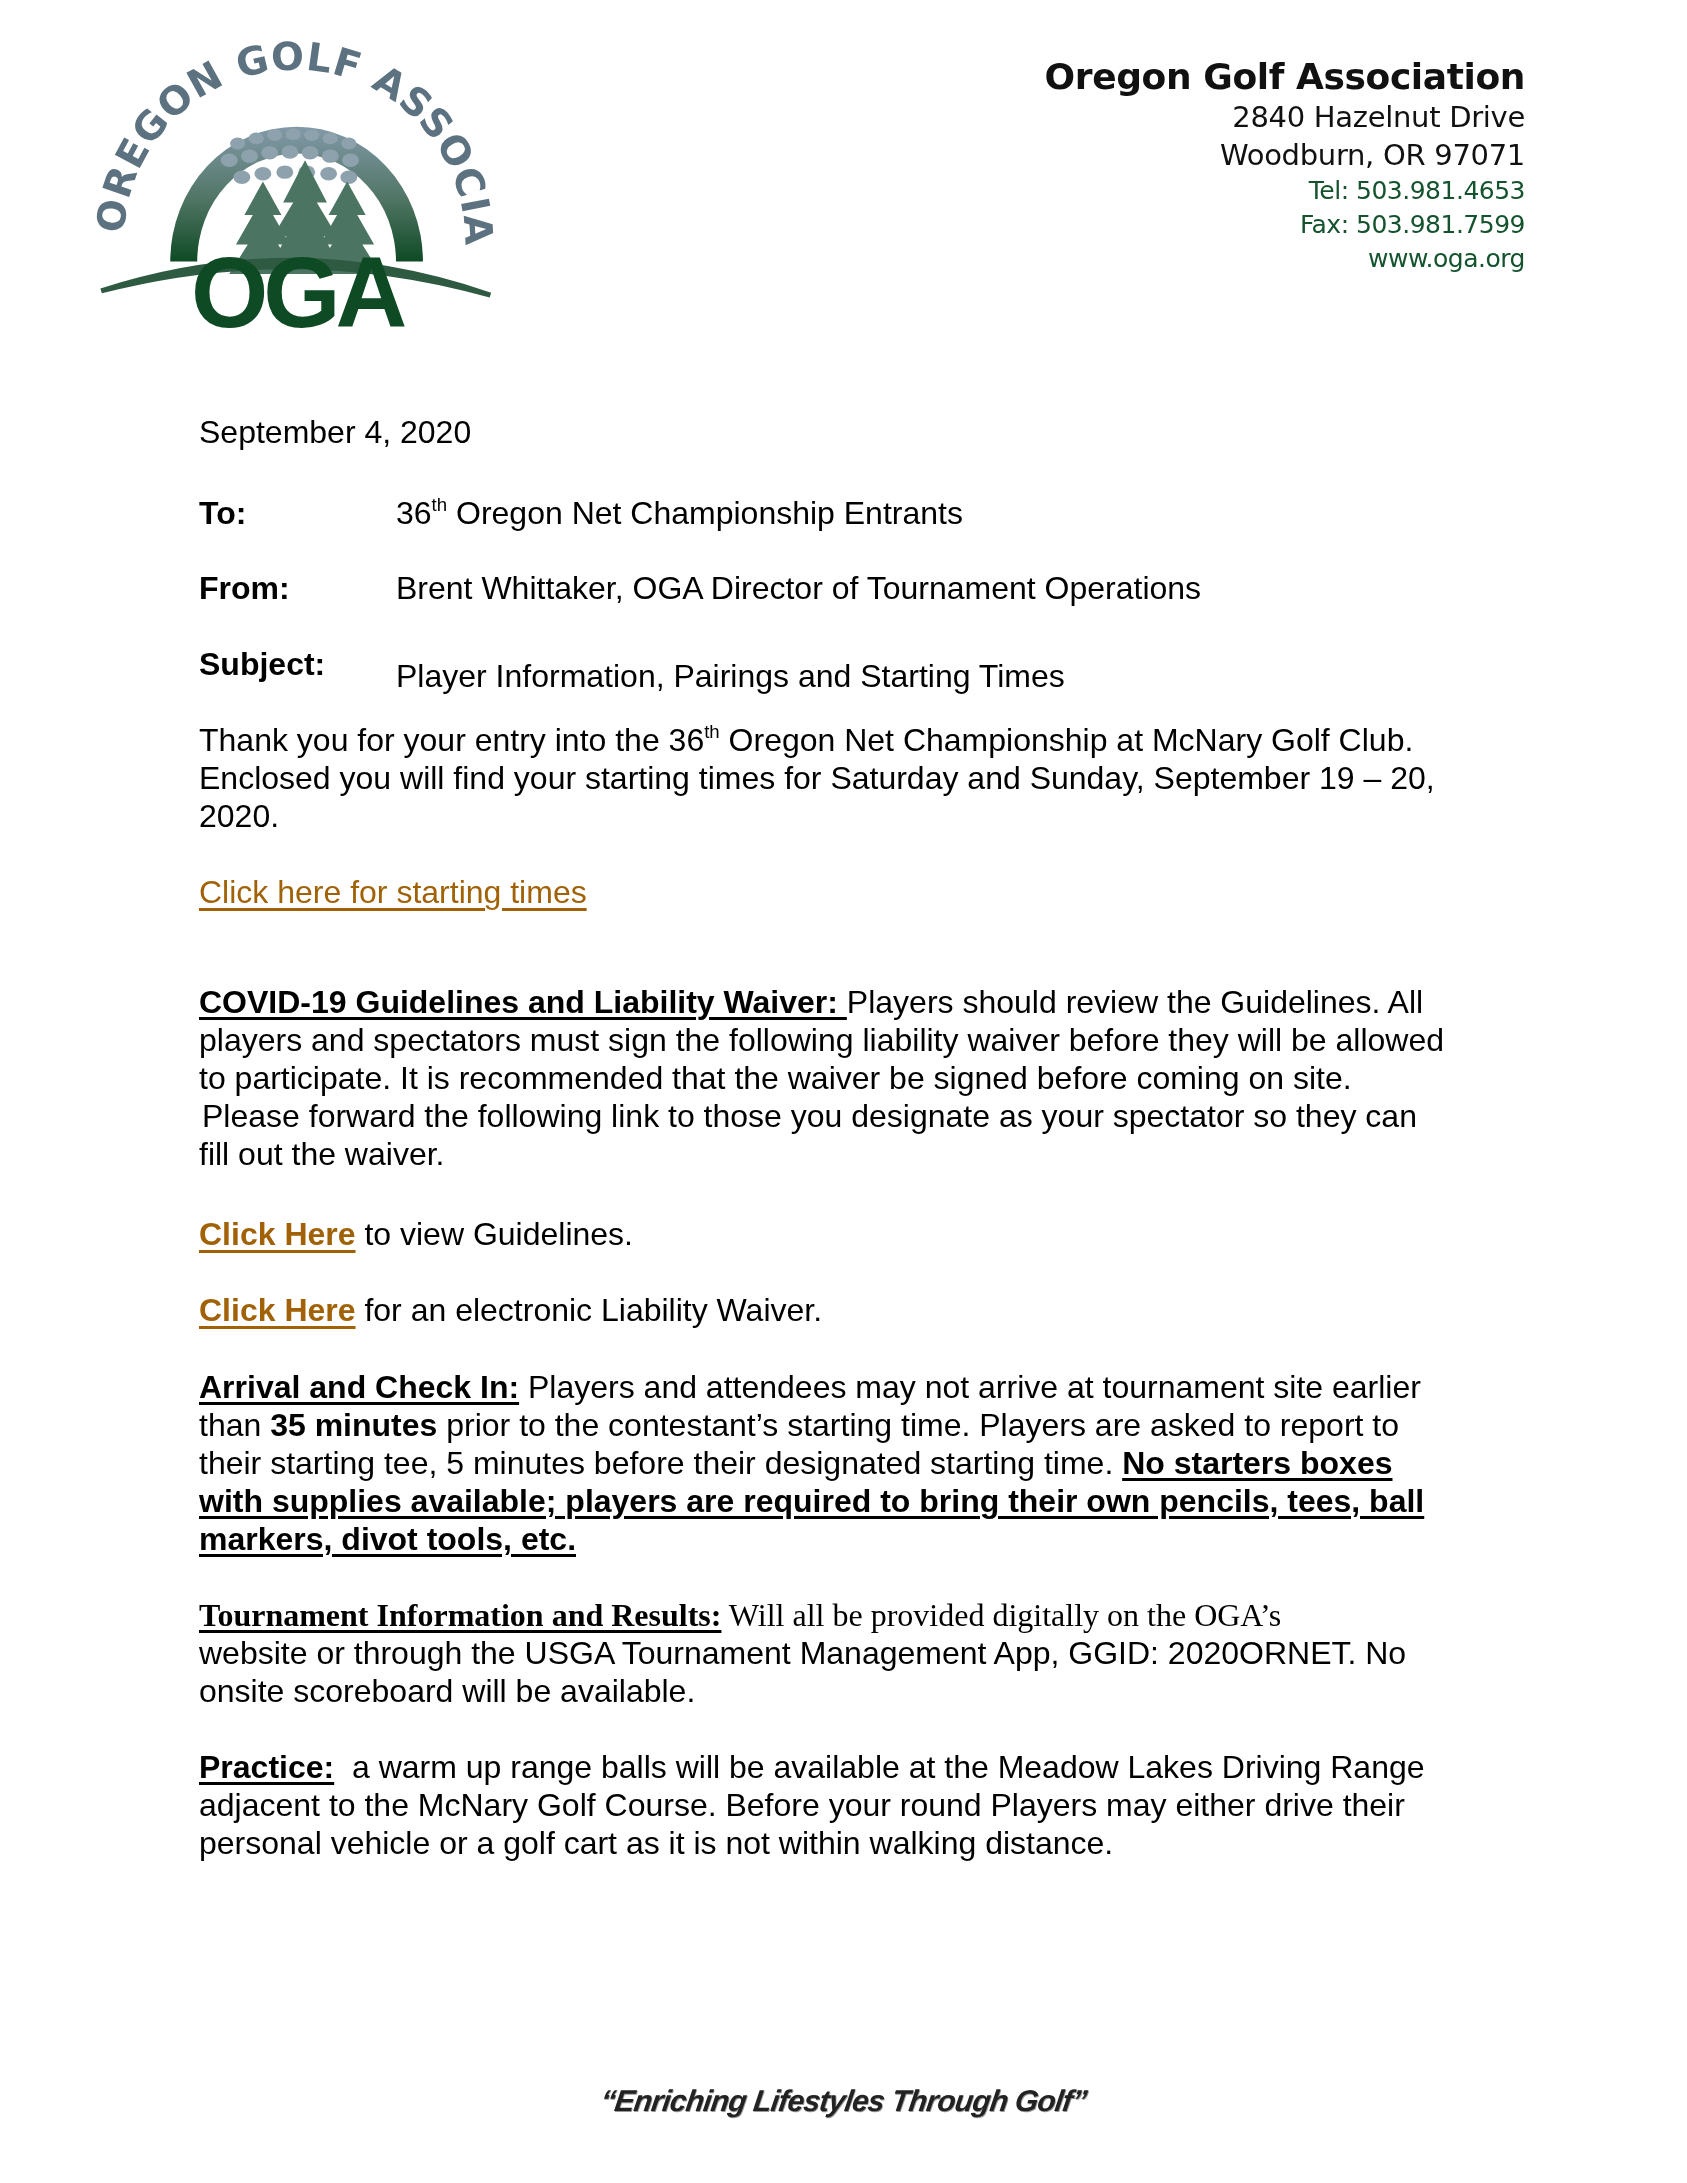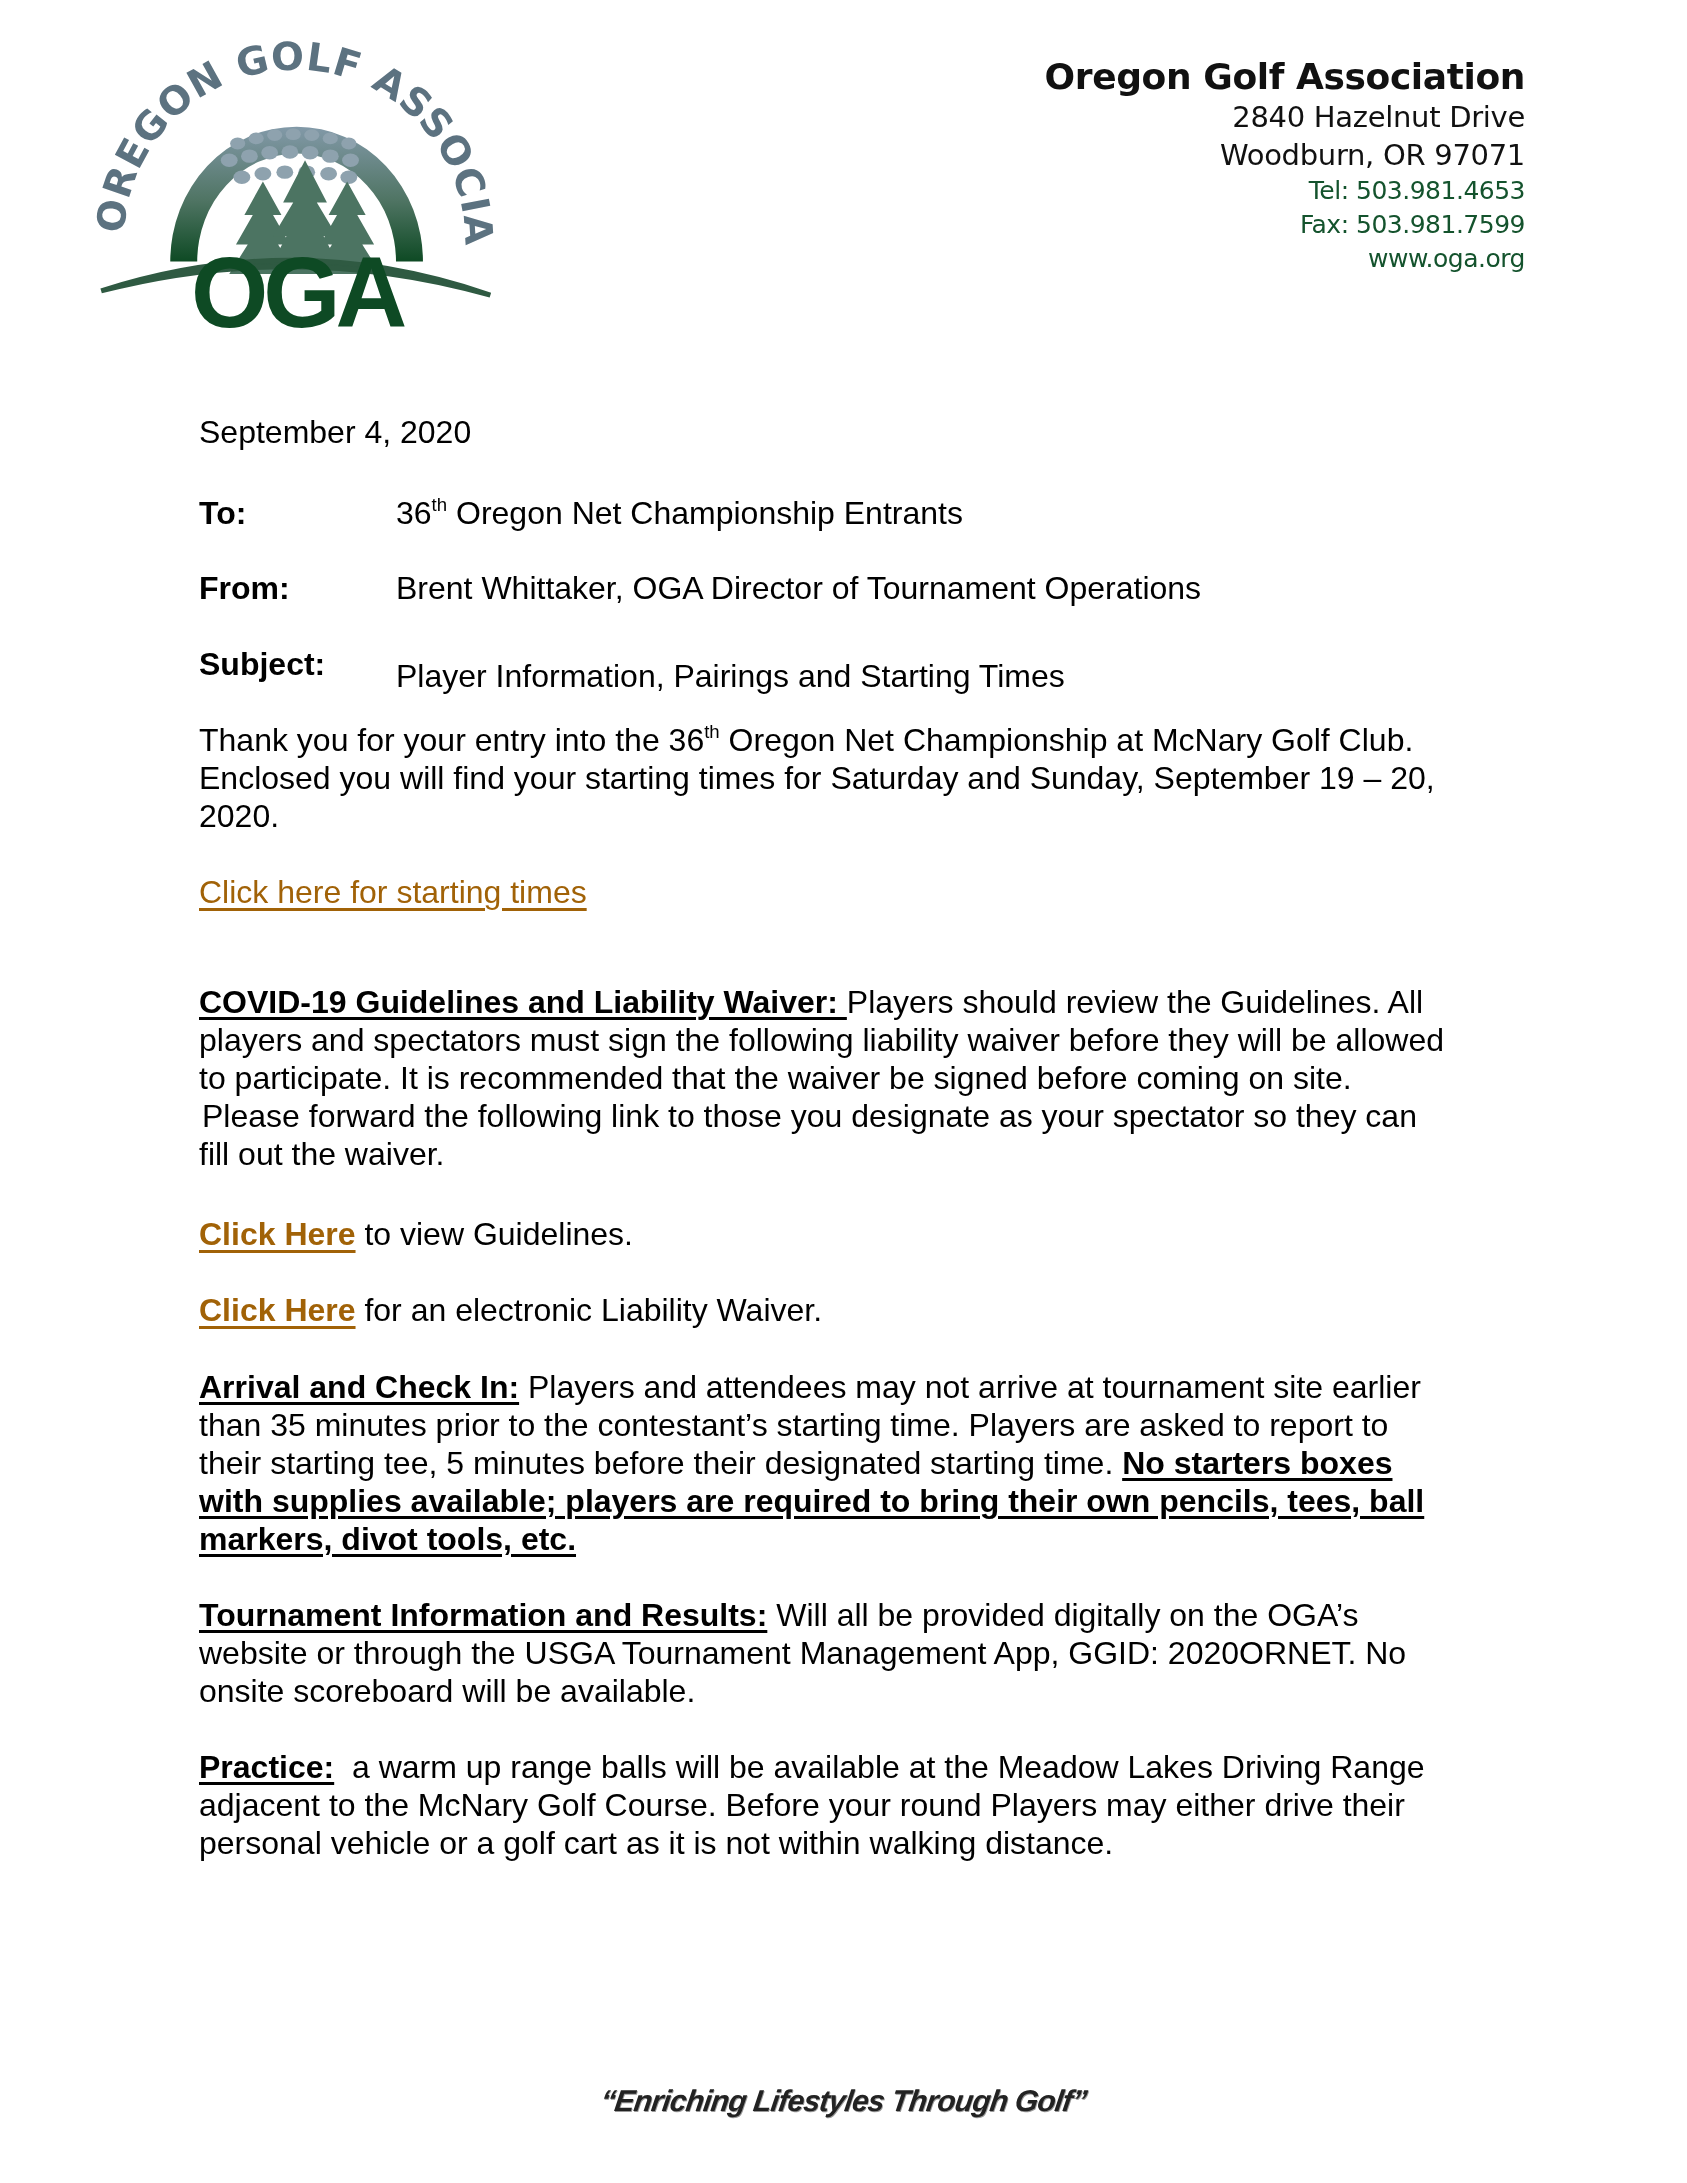--- a/index.html
+++ b/index.html
@@ -14,21 +14,21 @@
     .letterhead { position: absolute; right: 162px; top: 56px; text-align: right;
                   font-family: "DejaVu Sans", sans-serif; color: #111; }
     .lh-name { font-size: 36px; font-weight: bold; letter-spacing: -0.4px; line-height: 42px; }
     .lh-line { font-size: 29px; font-weight: normal; line-height: 38px; letter-spacing: -0.3px; }
     .lh-small { font-size: 25px; line-height: 34px; color: #14532d; letter-spacing: -0.5px; }
     .bl { position: absolute; font-size: 32px; line-height: 38px; white-space: nowrap; }
     .memo-label { position: absolute; left: 199px; font-weight: bold; font-size: 32px; line-height: 38px; }
     .memo-value { position: absolute; left: 396px; font-size: 32px; line-height: 38px; white-space: nowrap; }
     sup { font-size: 18.6px; line-height: 0; vertical-align: 12.7px; }
     .heading { font-weight: bold; text-decoration: underline; text-decoration-thickness: 2.5px; text-underline-offset: 4.2px; }
-    .strong { font-weight: normal; }
+    .strong { font-weight: bold; }
     .link { color: #a16207; text-decoration: underline; text-decoration-thickness: 2.5px; text-underline-offset: 5px; cursor: pointer; }
     .link-bold { font-weight: bold; }
 
     .tagline { position: absolute; left: 0; width: 1687px; top: 2084px; text-align: center;
                font-family: "Liberation Sans", sans-serif; font-size: 30px; font-weight: bold; font-style: italic;
                letter-spacing: -0.8px; color: #222; transform: skewX(-8deg);
                text-shadow: 0.8px 0.8px 0 #999; }
   </style>
 </head>
 <body>
@@ -119,21 +119,21 @@
 
   <div class="bl" style="left:199px; top:1291px;"><a class="link link-bold">Click Here</a><span> for an electronic Liability Waiver.</span></div>
   <div class="bl" style="left:199px; top:1215px;"><a class="link link-bold">Click Here</a><span> to view Guidelines.</span></div>
 
   <div class="bl" style="left:199px; top:1368px;"><span class="heading">Arrival and Check In:</span><span> Players and attendees may not arrive at tournament site earlier</span></div>
   <div class="bl" style="left:199px; top:1406px;"><span>than </span><span class="strong">35 minutes</span><span> prior to the contestant’s starting time. Players are asked to report to</span></div>
   <div class="bl" style="left:199px; top:1444px;"><span>their starting tee, 5 minutes before their designated starting time. </span><span class="heading">No starters boxes</span></div>
   <div class="bl heading" style="left:199px; top:1482px;">with supplies available; players are required to bring their own pencils, tees, ball</div>
   <div class="bl heading" style="left:199px; top:1520px;">markers, divot tools, etc.</div>
 
-  <div class="bl" style="left:199px; top:1596px;"><span class="heading">Tournament Information and Results:</span><span> Will all be provided digitally on the OGA’s</span></div>
+  <div class="bl" style="left:199px; top:1596px;font-family:Liberation Serif, serif;"><span class="heading">Tournament Information and Results:</span><span> Will all be provided digitally on the OGA’s</span></div>
   <div class="bl" style="left:199px; top:1634px;">website or through the USGA Tournament Management App, GGID: 2020ORNET. No</div>
   <div class="bl" style="left:199px; top:1672px;">onsite scoreboard will be available.</div>
 
   <div class="bl" style="left:199px; top:1748px; white-space:pre;"><span class="heading">Practice:</span><span>  a warm up range balls will be available at the Meadow Lakes Driving Range</span></div>
   <div class="bl" style="left:199px; top:1786px;">adjacent to the McNary Golf Course. Before your round Players may either drive their</div>
   <div class="bl" style="left:199px; top:1824px;">personal vehicle or a golf cart as it is not within walking distance.</div>
 
   <div class="tagline">“Enriching Lifestyles Through Golf”</div>
 </div>
 

